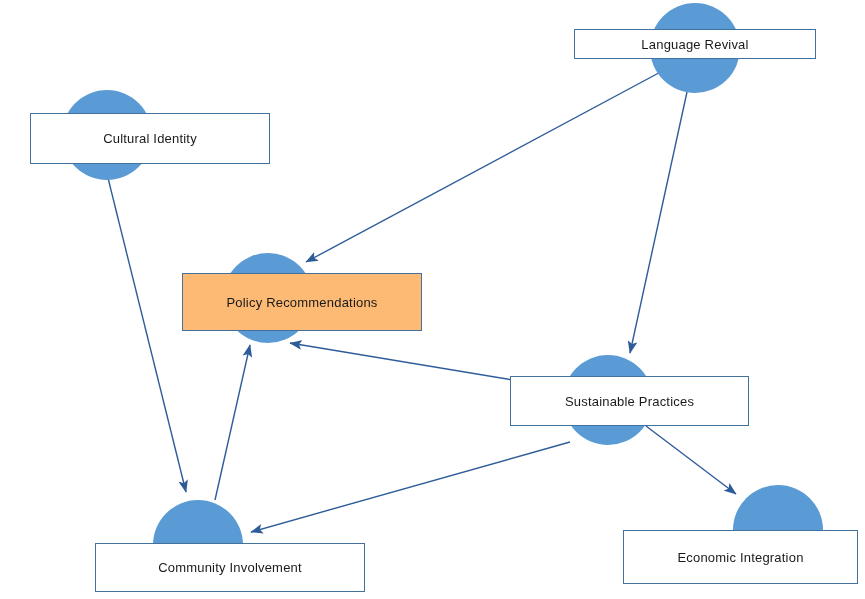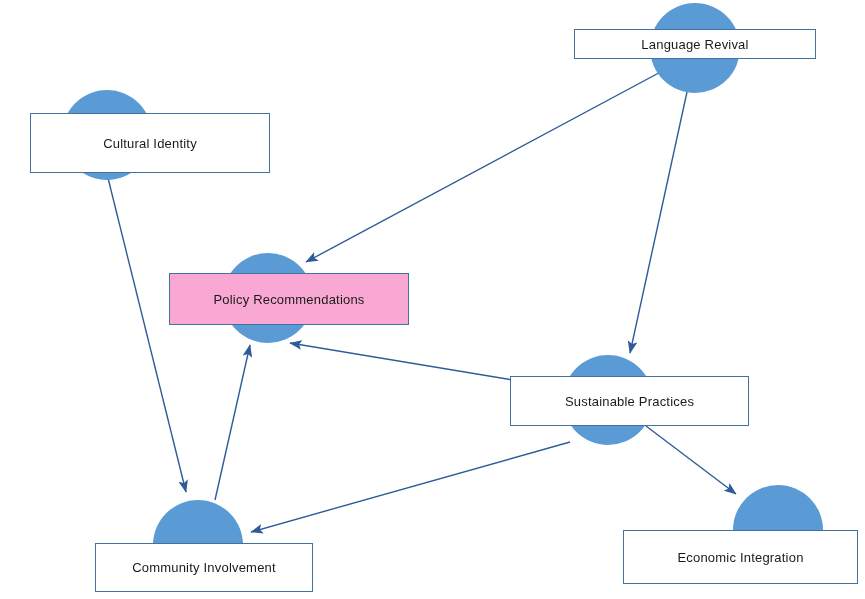--- a/index.html
+++ b/index.html
@@ -64,45 +64,45 @@
       <line x1="687" y1="92" x2="630" y2="353" stroke="#2E5C99" stroke-width="1.4" marker-end="url(#arrowhead)"></line>
       <line x1="108" y1="178" x2="186" y2="492" stroke="#2E5C99" stroke-width="1.4" marker-end="url(#arrowhead)"></line>
       <line x1="215" y1="500" x2="250" y2="345" stroke="#2E5C99" stroke-width="1.4" marker-end="url(#arrowhead)"></line>
       <line x1="742" y1="418" x2="290" y2="343" stroke="#2E5C99" stroke-width="1.4" marker-end="url(#arrowhead)"></line>
       <line x1="646" y1="426" x2="736" y2="494" stroke="#2E5C99" stroke-width="1.4" marker-end="url(#arrowhead)"></line>
       <line x1="570" y1="442" x2="251" y2="532" stroke="#2E5C99" stroke-width="1.4" marker-end="url(#arrowhead)"></line>
     </svg>
   <div id="node-layer">
       <div class="node">
         <div class="node-circle" style="left: 62px; top: 90px; width: 90px; height: 90px; background: rgb(91, 155, 213);"></div>
-        <div class="node-box" style="left: 30px; top: 113px; width: 240px; height: 60px; background: rgb(255, 255, 255); border-color: rgb(65, 113, 156);">
+        <div class="node-box" style="left: 30px; top: 113px; width: 240px; height: 51px; background: rgb(255, 255, 255); border-color: rgb(65, 113, 156);">
           <span class="node-label" style="color: rgb(26, 26, 26);">Cultural Identity</span>
         </div>
       </div>
       <div class="node">
         <div class="node-circle" style="left: 650px; top: 3px; width: 90px; height: 90px; background: rgb(91, 155, 213);"></div>
         <div class="node-box" style="left: 574px; top: 29px; width: 242px; height: 30px; background: rgb(255, 255, 255); border-color: rgb(65, 113, 156);">
           <span class="node-label" style="color: rgb(26, 26, 26);">Language Revival</span>
         </div>
       </div>
       <div class="node">
         <div class="node-circle" style="left: 223px; top: 253px; width: 90px; height: 90px; background: rgb(91, 155, 213);"></div>
-        <div class="node-box" style="left: 169px; top: 273px; width: 240px; height: 52px; background: #f9a8d4; border-color: rgb(65, 113, 156);">
+        <div class="node-box" style="left: 182px; top: 273px; width: 240px; height: 58px; background: #fdba74; border-color: rgb(65, 113, 156);">
           <span class="node-label" style="color: rgb(26, 26, 26);">Policy Recommendations</span>
         </div>
       </div>
       <div class="node">
         <div class="node-circle" style="left: 563px; top: 355px; width: 90px; height: 90px; background: rgb(91, 155, 213);"></div>
         <div class="node-box" style="left: 510px; top: 376px; width: 239px; height: 50px; background: rgb(255, 255, 255); border-color: rgb(65, 113, 156);">
           <span class="node-label" style="color: rgb(26, 26, 26);">Sustainable Practices</span>
         </div>
       </div>
       <div class="node">
         <div class="node-circle" style="left: 153px; top: 500px; width: 90px; height: 90px; background: rgb(91, 155, 213);"></div>
-        <div class="node-box" style="left: 95px; top: 543px; width: 218px; height: 49px; background: rgb(255, 255, 255); border-color: rgb(65, 113, 156);">
+        <div class="node-box" style="left: 95px; top: 543px; width: 270px; height: 49px; background: rgb(255, 255, 255); border-color: rgb(65, 113, 156);">
           <span class="node-label" style="color: rgb(26, 26, 26);">Community Involvement</span>
         </div>
       </div>
       <div class="node">
         <div class="node-circle" style="left: 733px; top: 485px; width: 90px; height: 90px; background: rgb(91, 155, 213);"></div>
         <div class="node-box" style="left: 623px; top: 530px; width: 235px; height: 54px; background: rgb(255, 255, 255); border-color: rgb(65, 113, 156);">
           <span class="node-label" style="color: rgb(26, 26, 26);">Economic Integration</span>
         </div>
       </div>
     </div>

